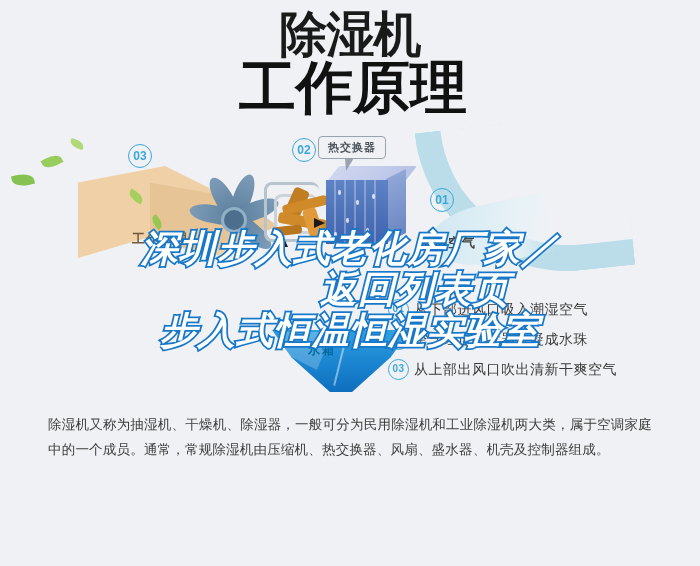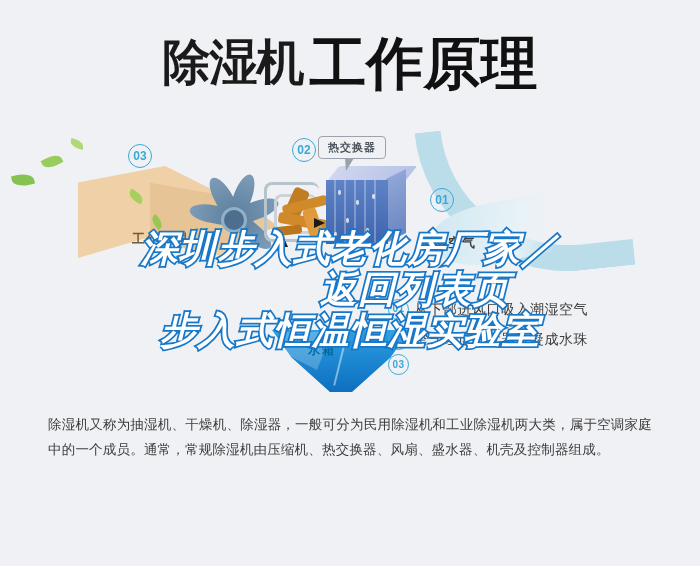--- a/index.html
+++ b/index.html
@@ -10,20 +10,21 @@
     overflow:hidden;
     position:relative;
   }
   .page{position:relative;width:700px;height:566px;background:#f0f1f5;}
 
   
   .title-band{
     position:absolute;left:0;top:24px;width:700px;height:78px;
     display:flex;align-items:center;justify-content:center;
     white-space:nowrap;
+    flex-direction:column;
   }
   .title-small{
     font-size:48px;font-weight:700;color:#1a1a1a;
     letter-spacing:-1px;line-height:1;
     transform:scaleY(1.02);
   }
   .title-big{
     font-size:57px;font-weight:700;color:#111;
     letter-spacing:0px;line-height:1;margin-left:6px;
   }
@@ -280,20 +281,21 @@
       <div class="row">
         <span class="num">01</span>
         <span>从下部进风口吸入潮湿空气</span>
       </div>
       <div class="row">
         <span class="num">02</span>
         <span>空气经过蒸发器冷凝成水珠</span>
       </div>
       <div class="row">
         <span class="num">03</span>
+        <span>从上部出风口吹出清新干爽空气</span>
       </div>
     </div>
   </div>
 
   <div class="overlay">
     <span class="ln ln1">深圳步入式老化房厂家／</span>
     <span class="ln ln3">返回列表页</span>
     <span class="ln ln2">步入式恒温恒湿实验室</span>
   </div>
 

